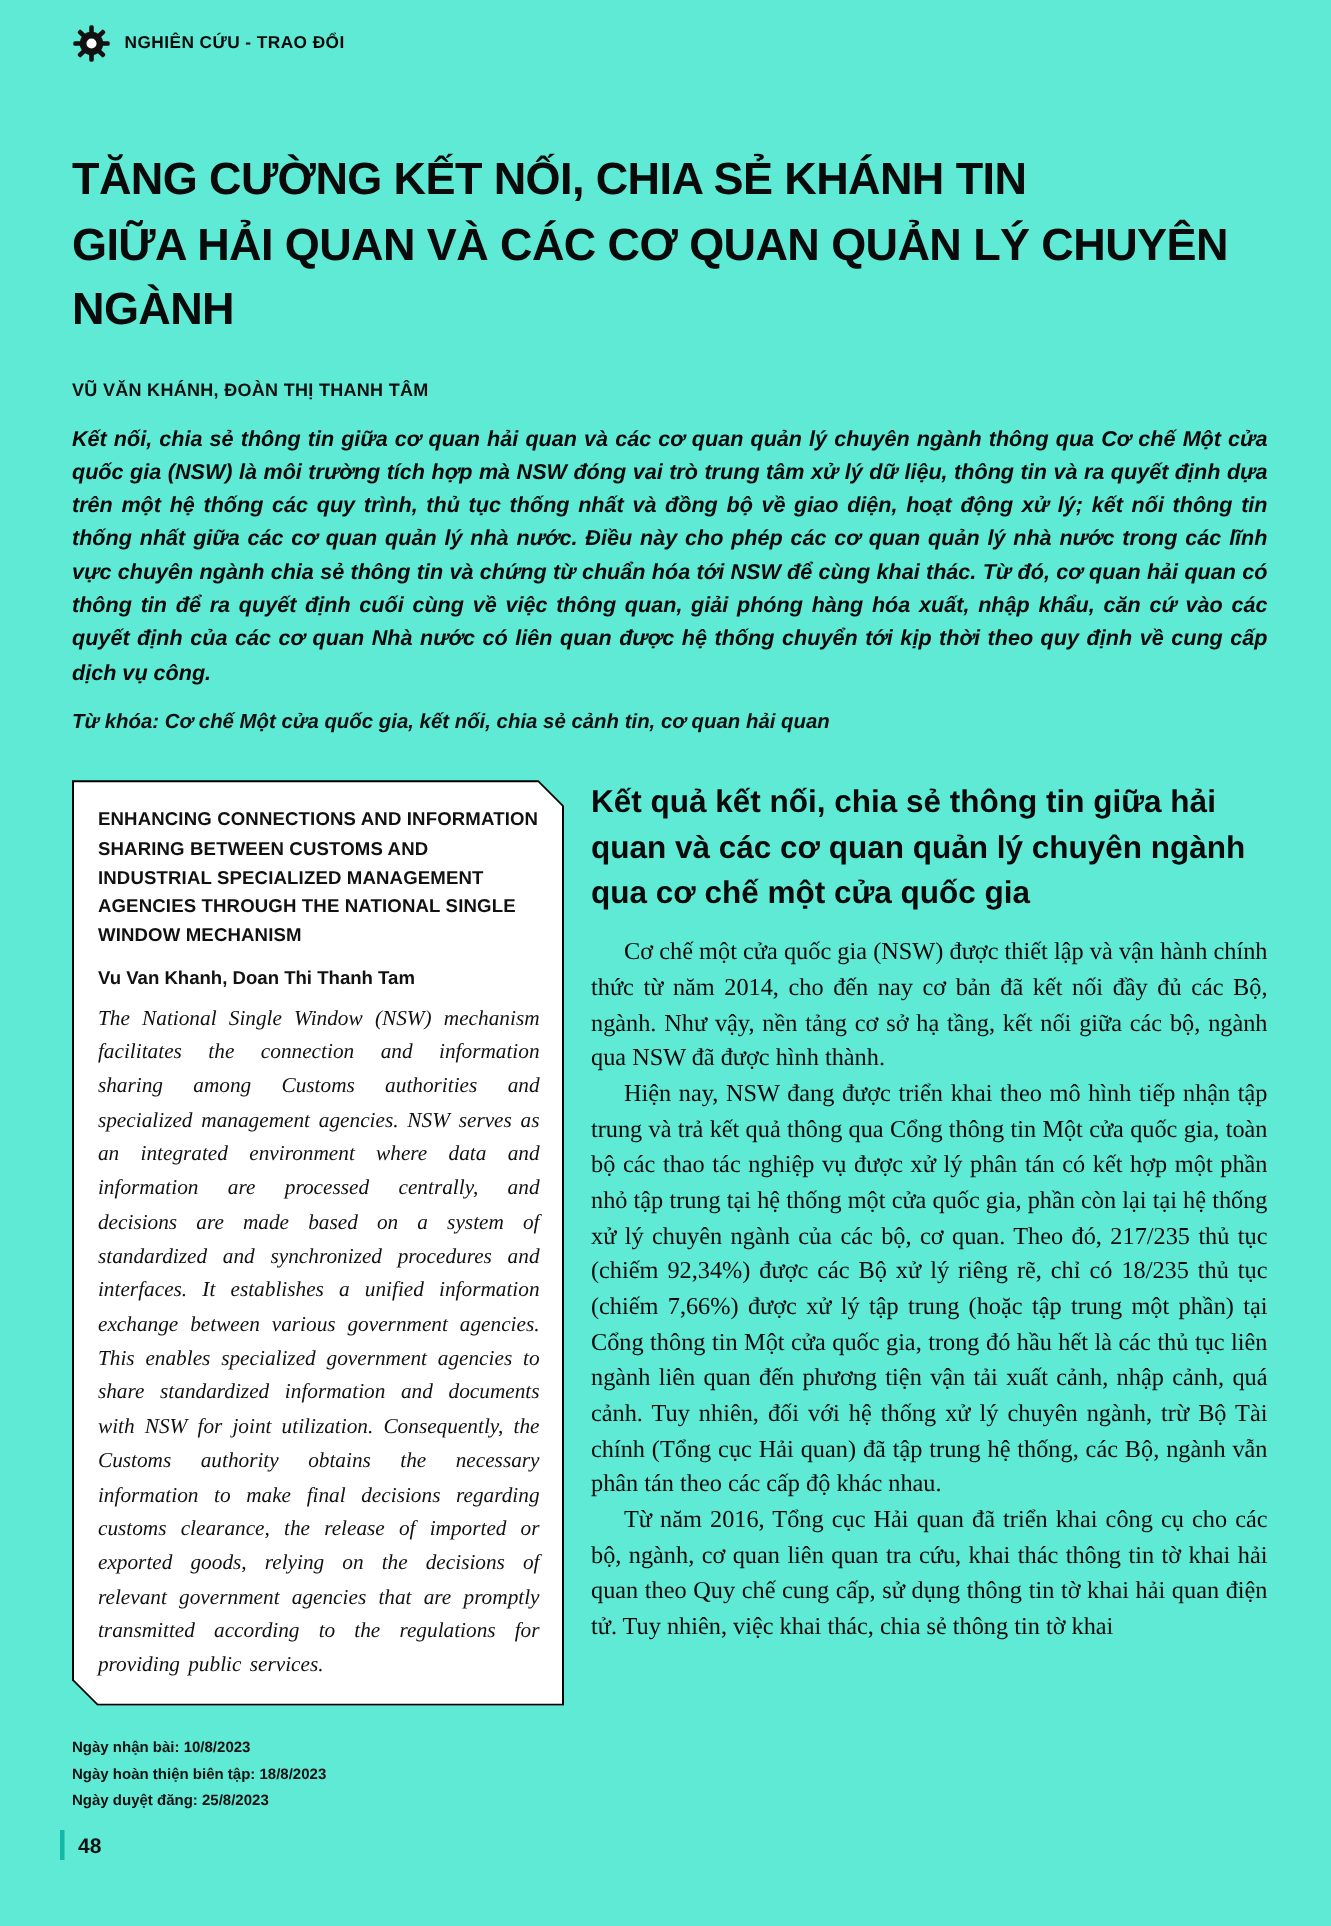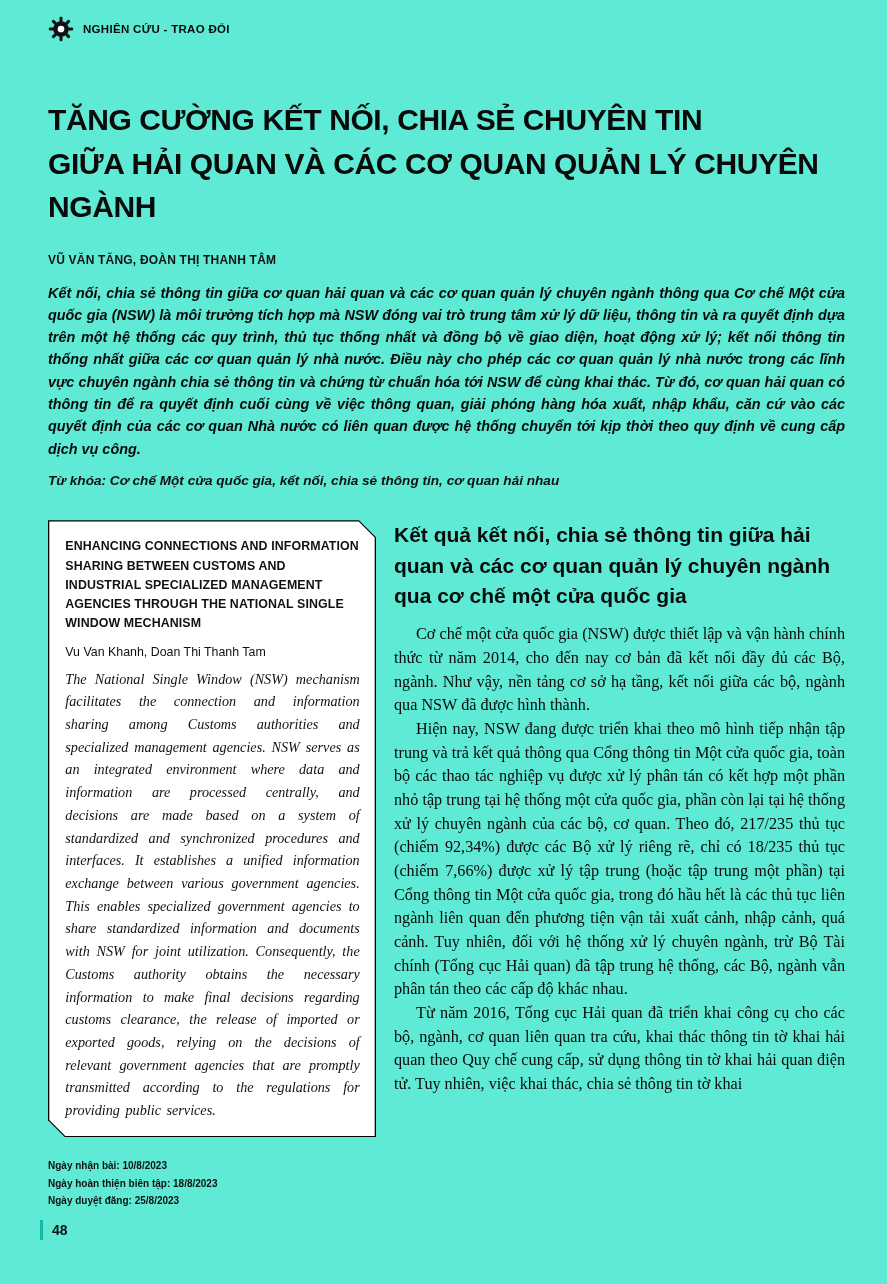--- a/index.html
+++ b/index.html
@@ -42,21 +42,21 @@
     background:#000;
     clip-path:polygon(0 0,calc(100% - 17px) 0,100% 17px,100% 100%,17px 100%,0 calc(100% - 17px));
     padding:1.3px;
   }
   .cutbox-inner{
     background:#fff;
     clip-path:polygon(0 0,calc(100% - 16px) 0,100% 16px,100% 100%,16px 100%,0 calc(100% - 16px));
     padding:16px 15px 14px 16px;
   }
   .en-title{font-weight:bold;font-size:12.4px;line-height:1.55;letter-spacing:.1px;}
-  .en-authors{margin-top:11px;font-weight:normal;font-size:12.4px;}
+  .en-authors{margin-top:11px;font-weight:bold;font-size:12.4px;}
   .en-abstract{
     margin-top:9px;
     font-family:"Liberation Serif",serif;font-style:italic;
     font-size:14.2px;line-height:1.6;text-align:justify;word-spacing:2px;
   }
   .en-keywords{margin-top:13px;font-weight:bold;font-style:italic;font-size:12.4px;line-height:1.5;}
   
   .dates{margin-top:20px;font-weight:bold;font-size:10px;line-height:1.75;}
   
   .vi-heading{font-weight:bold;font-size:21px;line-height:1.45;color:#0a0a0a;}
@@ -92,29 +92,29 @@
           <rect x="10.6" y="18.2" width="2.8" height="5" rx="1" transform="rotate(135 12 12)"></rect>
           <circle cx="12" cy="12" r="7.2"></circle>
         </g>
         <circle cx="12" cy="12" r="3.1" fill="#fff"></circle>
       </svg>
     </span>
     <span class="section-label">NGHIÊN CỨU - TRAO ĐỔI</span>
   </div>
 
   <div class="title">
-    <div>TĂNG CƯỜNG KẾT NỐI, CHIA SẺ CHUYÊN TIN</div>
+    <div>TĂNG CƯỜNG KẾT NỐI, CHIA SẺ KHÁNH TIN</div>
     <div>GIỮA HẢI QUAN VÀ CÁC CƠ QUAN QUẢN LÝ CHUYÊN NGÀNH</div>
   </div>
 
-  <div class="authors">VŨ VĂN TĂNG, ĐOÀN THỊ THANH TÂM</div>
+  <div class="authors">VŨ VĂN KHÁNH, ĐOÀN THỊ THANH TÂM</div>
 
   <div class="abstract-vi">Kết nối, chia sẻ thông tin giữa cơ quan hải quan và các cơ quan quản lý chuyên ngành thông qua Cơ chế Một cửa quốc gia (NSW) là môi trường tích hợp mà NSW đóng vai trò trung tâm xử lý dữ liệu, thông tin và ra quyết định dựa trên một hệ thống các quy trình, thủ tục thống nhất và đồng bộ về giao diện, hoạt động xử lý; kết nối thông tin thống nhất giữa các cơ quan quản lý nhà nước. Điều này cho phép các cơ quan quản lý nhà nước trong các lĩnh vực chuyên ngành chia sẻ thông tin và chứng từ chuẩn hóa tới NSW để cùng khai thác. Từ đó, cơ quan hải quan có thông tin để ra quyết định cuối cùng về việc thông quan, giải phóng hàng hóa xuất, nhập khẩu, căn cứ vào các quyết định của các cơ quan Nhà nước có liên quan được hệ thống chuyển tới kịp thời theo quy định về cung cấp dịch vụ công.</div>
 
-  <div class="keywords-vi">Từ khóa: Cơ chế Một cửa quốc gia, kết nối, chia sẻ thông tin, cơ quan hải nhau</div>
+  <div class="keywords-vi">Từ khóa: Cơ chế Một cửa quốc gia, kết nối, chia sẻ cảnh tin, cơ quan hải quan</div>
 
   <div class="columns">
 
     <div class="col-left">
       <div class="cutbox-outer">
         <div class="cutbox-inner">
           <div class="en-title">ENHANCING CONNECTIONS AND INFORMATION SHARING BETWEEN CUSTOMS AND INDUSTRIAL SPECIALIZED MANAGEMENT AGENCIES THROUGH THE NATIONAL SINGLE WINDOW MECHANISM</div>
           <div class="en-authors">Vu Van Khanh, Doan Thi Thanh Tam</div>
           <div class="en-abstract">The National Single Window (NSW) mechanism facilitates the connection and information sharing among Customs authorities and specialized management agencies. NSW serves as an integrated environment where data and information are processed centrally, and decisions are made based on a system of standardized and synchronized procedures and interfaces. It establishes a unified information exchange between various government agencies. This enables specialized government agencies to share standardized information and documents with NSW for joint utilization. Consequently, the Customs authority obtains the necessary information to make final decisions regarding customs clearance, the release of imported or exported goods, relying on the decisions of relevant government agencies that are promptly transmitted according to the regulations for providing public services.</div>
         </div>

